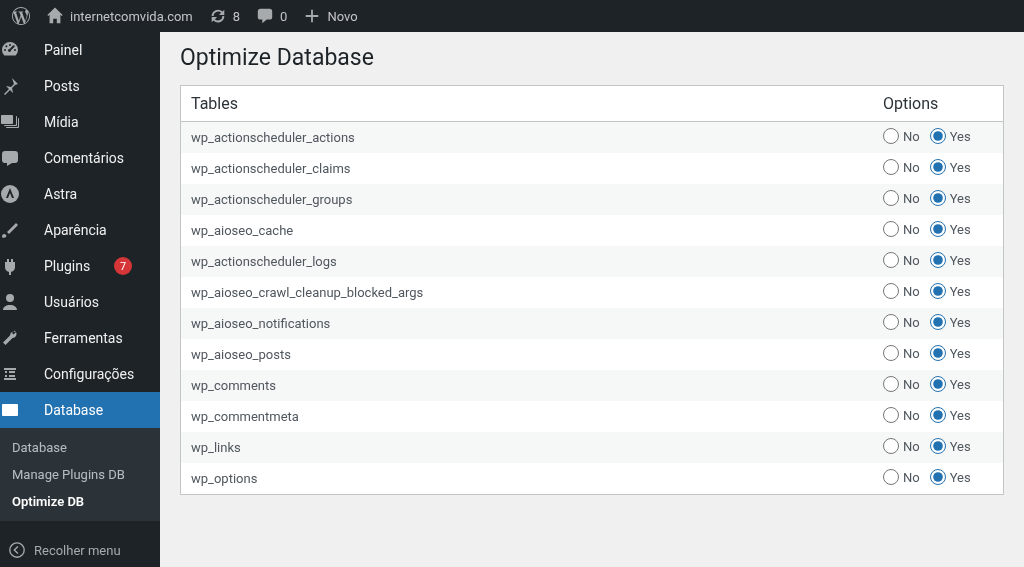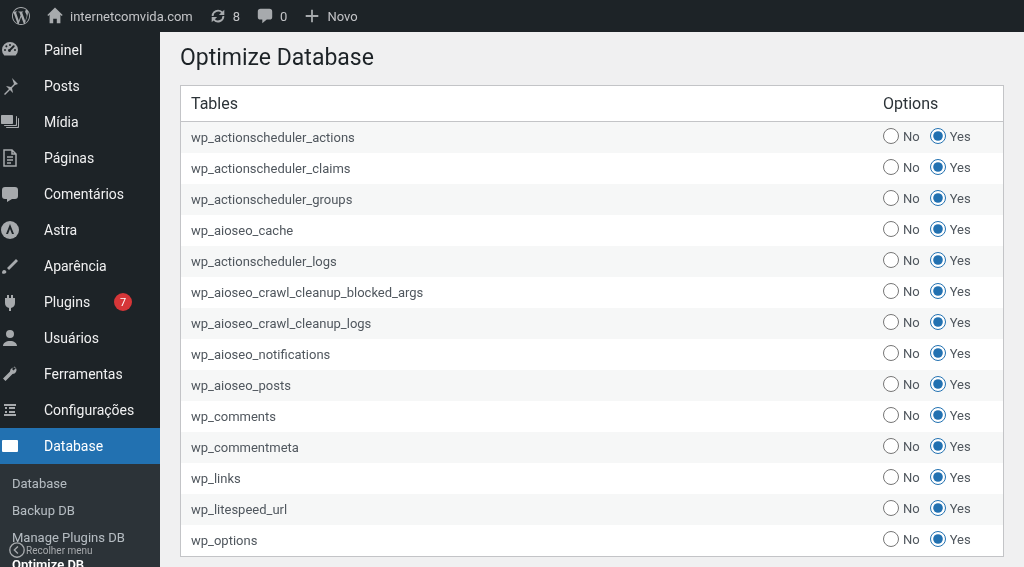--- a/index.html
+++ b/index.html
@@ -16,21 +16,21 @@
 .menu-item { display: flex; align-items: center; padding: 8px 0; gap: 24px; font-size: 14px; cursor: pointer; color: #f0f0f1; position: relative; }
 .menu-item svg { width: 20px; height: 20px; fill: #a7aaad; flex-shrink: 0; }
 .menu-item.current { background: #2271b1; color: #fff; }
 .menu-item.current svg { fill: #fff; }
 .menu-item.current::after { content: ""; position: absolute; right: -8px; top: 50%; transform: translateY(-50%); border: 8px solid transparent; border-right-color: #f0f0f1; }
 .menu-item .badge { background: #d63638; color: #fff; border-radius: 9px; min-width: 18px; height: 18px; font-size: 11px; display: inline-flex; align-items: center; justify-content: center; padding: 0 5px; }
 .submenu { background: #2c3338; padding: 6px 0; }
 .submenu-item { padding: 6px 12px; font-size: 13px; cursor: pointer; color: rgba(240,246,252,.7); }
 .submenu-item.current { color: #fff; font-weight: 600; }
 
-.collapse { position: absolute; bottom: 0; left: 0; right: 0; display: flex; align-items: center; padding: 8px; font-size: 10px; color: #a7aaad; cursor: pointer; text-align: center; }
+.collapse { position: absolute; bottom: 0; left: 0; right: 0; display: flex; align-items: center; gap: 8px; padding: 8px; font-size: 13px; color: #a7aaad; cursor: pointer; text-align: center; }
 .collapse svg { width: 18px; height: 18px; fill: #a7aaad; }
 
 
 .main { position: absolute; left: 160px; top: 32px; right: 0; bottom: 0; padding: 8px 20px 0; overflow: auto; }
 h1 { font-size: 23px; font-weight: 400; color: #1d2327; margin: 4px 0 14px; }
 
 
 .list-table { width: 100%; border: 1px solid #c3c4c7; background: #fff; border-collapse: separate; border-spacing: 0; }
 .list-table th { text-align: left; padding: 8px 10px; font-weight: 400; font-size: 16px; color: #2c3338; border-bottom: 1px solid #c3c4c7; }
 .list-table td { padding: 6px 10px; font-size: 13px; color: #50575e; }
@@ -89,26 +89,20 @@
     <span>Posts</span>
   </div>
   <div class="menu-item">
     <svg viewBox="0 0 20 20">
           <path d="M13 11V4c0-.6-.4-1-1-1H2c-.6 0-1 .4-1 1v7c0 .6.4 1 1 1h10c.6 0 1-.4 1-1zm-2.5-1L8 7 6 9 4.5 7.5 3 10h7.5zM16 4v8c0 .6-.4 1-1 1H4c0 .6.4 1 1 1h11c.6 0 1-.4 1-1V5c0-.6-.4-1-1-1zm2 2v8c0 .6-.4 1-1 1H6c0 .6.4 1 1 1h11c.6 0 1-.4 1-1V7c0-.6-.4-1-1-1z"></path>
         </svg>
     <span>Mídia</span>
   </div>
   <div class="menu-item">
     <svg viewBox="0 0 20 20">
-          <path d="M4 2h8l4 4v12H4V2zm8 0v4h4M7 9h6M7 12h6M7 15h4" stroke="#a7aaad" fill="none" stroke-width="1.5"></path>
-        </svg>
-    <span>Páginas</span>
-  </div>
-  <div class="menu-item">
-    <svg viewBox="0 0 20 20">
           <path d="M5 3h10a3 3 0 0 1 3 3v6a3 3 0 0 1-3 3h-3l-5 3v-3H5a3 3 0 0 1-3-3V6a3 3 0 0 1 3-3z"></path>
         </svg>
     <span>Comentários</span>
   </div>
   <div class="menu-item">
     <svg viewBox="0 0 20 20">
           <circle cx="10" cy="10" r="9" fill="#a7aaad"></circle>
           <path d="M10 4l4 10h-2l-2-5-2 5H6z" fill="#1d2327"></path>
         </svg>
     <span>Astra</span>
@@ -145,21 +139,20 @@
     <span>Configurações</span>
   </div>
   <div class="menu-item current">
     <svg viewBox="0 0 20 20">
           <path d="M3 4h14a1 1 0 0 1 1 1v10a1 1 0 0 1-1 1H3a1 1 0 0 1-1-1V5a1 1 0 0 1 1-1zm1 3h5v2H4V7zm0 3h5v2H4v-2z" fill="#fff"></path>
         </svg>
     <span>Database</span>
   </div>
   <div class="submenu">
     <div class="submenu-item">Database</div>
-    <div class="submenu-item">Backup DB</div>
     <div class="submenu-item">Manage Plugins DB</div>
     <div class="submenu-item current">Optimize DB</div>
 
   </div>
 
   <div class="collapse">
     <svg viewBox="0 0 20 20">
           <circle cx="10" cy="10" r="8" fill="none" stroke="#a7aaad" stroke-width="1.5"></circle>
           <path d="M11 6l-4 4 4 4" fill="none" stroke="#a7aaad" stroke-width="1.5"></path>
         </svg>
@@ -232,30 +225,20 @@
             <td>wp_aioseo_crawl_cleanup_blocked_args</td>
             <td class="opt-col"><label>
                 <input type="radio" name="opt5" style=""> 
                 <span>No</span>
               </label><label>
                 <input type="radio" name="opt5" checked="" style=""> 
                 <span>Yes</span>
               </label></td>
           </tr>
           <tr>
-            <td>wp_aioseo_crawl_cleanup_logs</td>
-            <td class="opt-col"><label>
-                <input type="radio" name="opt6" style=""> 
-                <span>No</span>
-              </label><label>
-                <input type="radio" name="opt6" checked="" style=""> 
-                <span>Yes</span>
-              </label></td>
-          </tr>
-          <tr>
             <td>wp_aioseo_notifications</td>
             <td class="opt-col"><label>
                 <input type="radio" name="opt7" style=""> 
                 <span>No</span>
               </label><label>
                 <input type="radio" name="opt7" checked="" style=""> 
                 <span>Yes</span>
               </label></td>
           </tr>
           <tr>
@@ -288,30 +271,20 @@
                 <span>Yes</span>
               </label></td>
           </tr>
           <tr>
             <td>wp_links</td>
             <td class="opt-col"><label>
                 <input type="radio" name="opt11" style=""> 
                 <span>No</span>
               </label><label>
                 <input type="radio" name="opt11" checked="" style=""> 
-                <span>Yes</span>
-              </label></td>
-          </tr>
-          <tr>
-            <td>wp_litespeed_url</td>
-            <td class="opt-col"><label>
-                <input type="radio" name="opt12" style=""> 
-                <span>No</span>
-              </label><label>
-                <input type="radio" name="opt12" checked="" style=""> 
                 <span>Yes</span>
               </label></td>
           </tr>
           <tr>
             <td>wp_options</td>
             <td class="opt-col"><label>
                 <input type="radio" name="opt14" style=""> 
                 <span>No</span>
               </label><label>
                 <input type="radio" name="opt14" checked="" style=""> 

